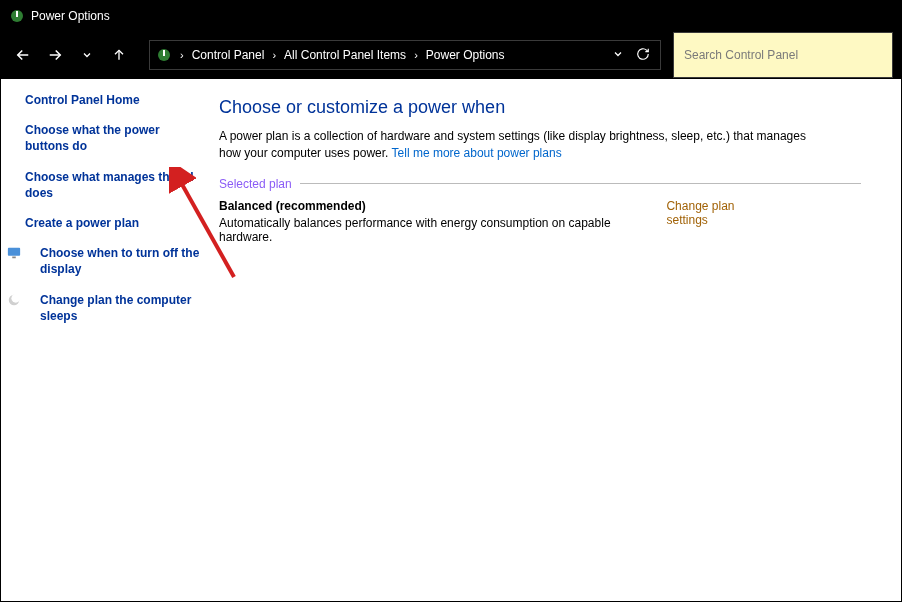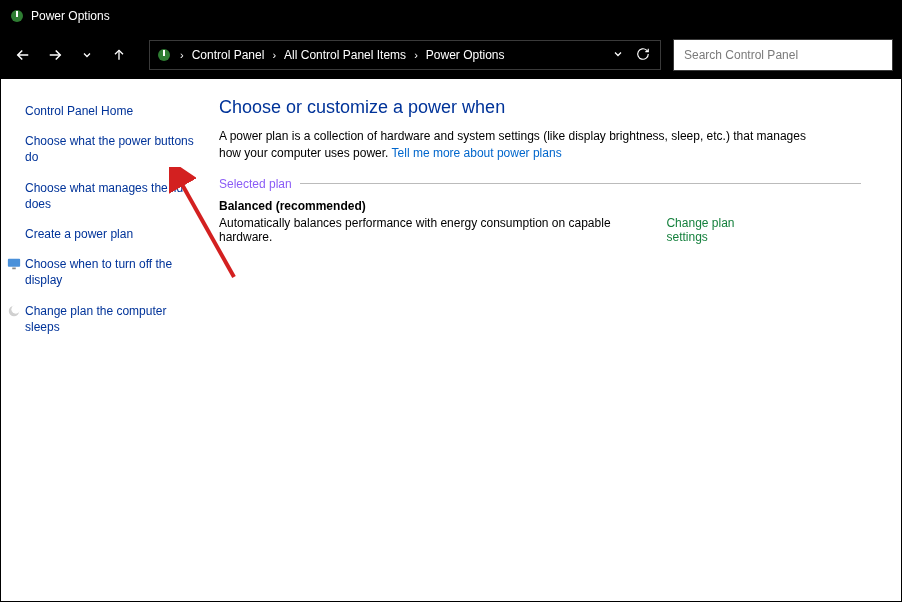--- a/index.html
+++ b/index.html
@@ -53,51 +53,52 @@
       font-size: 12px;
       width: 512px;
       justify-content: space-between;
     }
     .bc-left { display:flex; align-items:center; gap:2px; }
     .bc-item { padding: 0 4px; cursor: pointer; }
     .bc-sep { color:#fff; padding:0 2px; font-size:11px; }
     .bc-right { display:flex; align-items:center; gap:12px; padding-right:6px; }
     .search-box {
       flex: 1;
-      height: 32px;
-      background: #ffffff;
+      height: 46px;
+      background: #fef9c3;
       border: 1px solid #3a3a3a;
       color: #888;
       padding: 0 10px;
       margin-left: 8px;
       font-size: 12px;
       outline: none;
       min-width: 200px;
     }
     .search-box::placeholder { color: #7a7a7a; }
     .content-area {
       background: #fff;
       height: calc(100% - 78px);
       display: flex;
       position: relative;
     }
     .sidebar {
       width: 210px;
-      padding: 24px 10px 10px 24px;
+      padding: 13px 10px 10px 24px;
+      font-weight: bold;
     }
     .sidebar a {
       color: #003399;
       text-decoration: none;
       font-size: 12px;
       display: block;
       margin-bottom: 14px;
       line-height: 1.35;
       cursor: pointer;
     }
-    .side-row { display:flex; align-items:flex-start; gap:4px; }
+    .side-row { display:flex; align-items:flex-start; gap:19px; }
     .side-icon { width:14px; flex-shrink:0; margin-left:-18px; margin-top:1px; }
     .main {
       flex: 1;
       padding: 18px 40px 20px 8px;
     }
     .main h1 {
       font-size: 18px;
       font-weight: 400;
       color: #003399;
       margin-bottom: 10px;
@@ -115,26 +116,26 @@
       color: #8b5cf6;
       display: flex;
       align-items: center;
       gap: 8px;
       margin-bottom: 8px;
     }
     .section-hdr .line {
       flex:1; height:1px; background:#bbb;
     }
     .plan-row {
-      display:flex; justify-content:space-between; align-items:flex-end;
+      display:flex; justify-content:space-between; align-items:flex-start;
       max-width: 560px;
     }
     .plan-name { font-weight:700; font-size:12px; }
     .plan-sub { font-size:12px; color:#000; margin-top:3px; max-width:460px; }
-    .plan-link { color:#15803d; font-size:12px; text-decoration:none; cursor:pointer; }
+    .plan-link { color:#a16207; font-size:12px; text-decoration:none; cursor:pointer; }
     .arrow-annot {
       position:absolute;
       left: 168px; top: 88px;
       pointer-events:none;
     }
   </style>
 </head>
 <body>
 
 <div class="titlebar">

